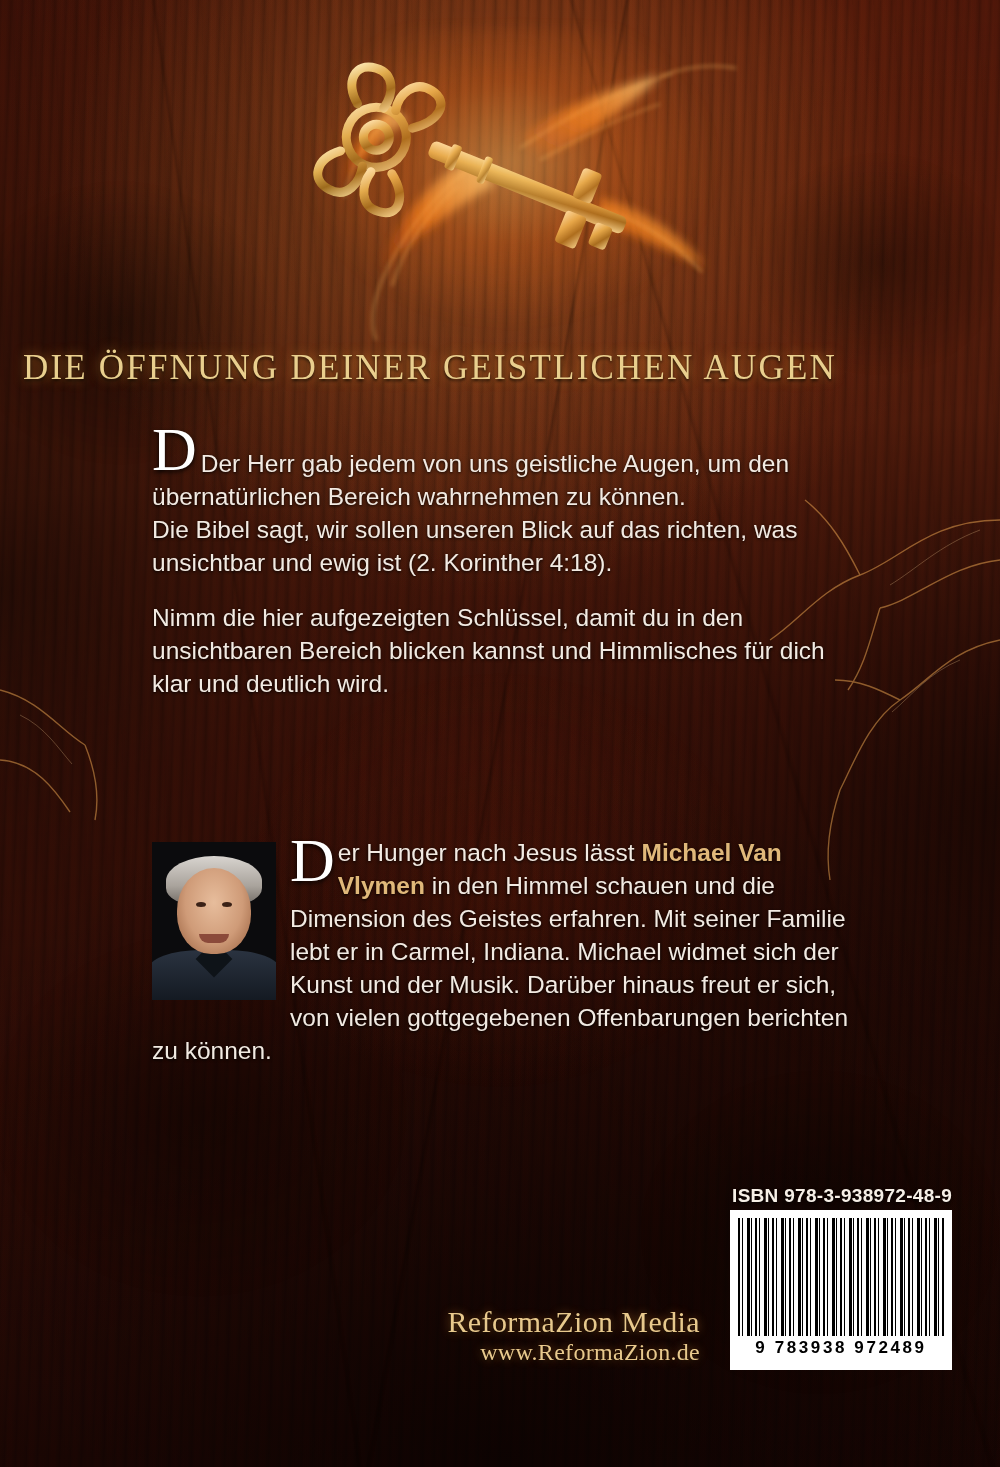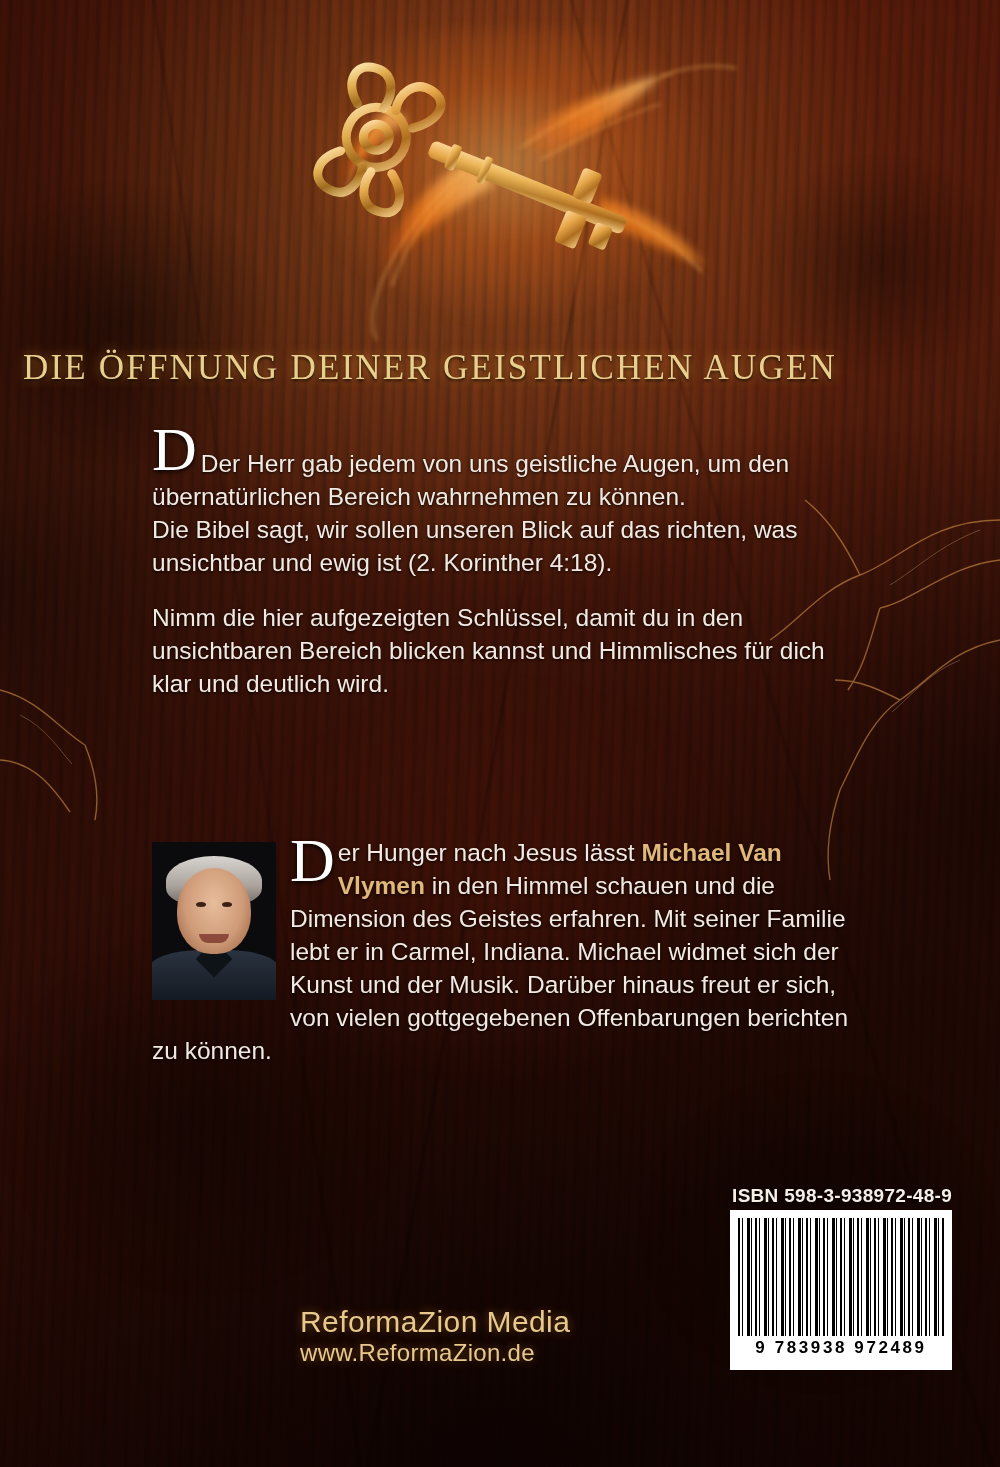--- a/index.html
+++ b/index.html
@@ -260,22 +260,22 @@
     color: #000;
     margin-top: 2px;
   }
 
   
   .publisher {
     position: absolute;
     left: 300px;
     top: 1305px;
     width: 400px;
-    text-align: left;
-    font-family: Liberation Sans, sans-serif;
+    text-align: right;
+    font-family: Liberation Serif, serif;
     color: #e8c98d;
     text-shadow: 0 0 10px rgba(255,160,60,0.45), 0 2px 3px rgba(0,0,0,0.9);
   }
   .publisher .pub-name { font-size: 30px; letter-spacing: 0.4px; }
   .publisher .pub-url { font-size: 24px; letter-spacing: 0.3px; }
 </style>
 </head>
 <body>
 
 <div class="cover">
@@ -385,21 +385,21 @@
       <div class="collar"></div>
       <div class="hair"></div>
       <div class="face"></div>
       <div class="eye l"></div>
       <div class="eye r"></div>
       <div class="mouth"></div>
     </div>
     <span class="author-dropcap">D</span><span>er Hunger nach Jesus lässt </span><span class="author-name">Michael Van Vlymen</span><span> in den Himmel schauen und die Dimension des Geistes erfahren. Mit seiner Familie lebt er in Carmel, Indiana. Michael widmet sich der Kunst und der Musik. Darüber hinaus freut er sich, von vielen gottgegebenen Offenbarungen berichten zu können.</span>
   </div>
 
-  <div class="isbn-text">ISBN 598-3-938972-48-9</div>
+  <div class="isbn-text">ISBN 978-3-938972-48-9</div>
 
   <div class="barcode-box">
     <div class="bars"></div>
     <div class="bar-digits">9 783938 972489</div>
   </div>
 
   <div class="publisher">
     <div class="pub-name">ReformaZion Media</div>
     <div class="pub-url">www.ReformaZion.de</div>
   </div>

